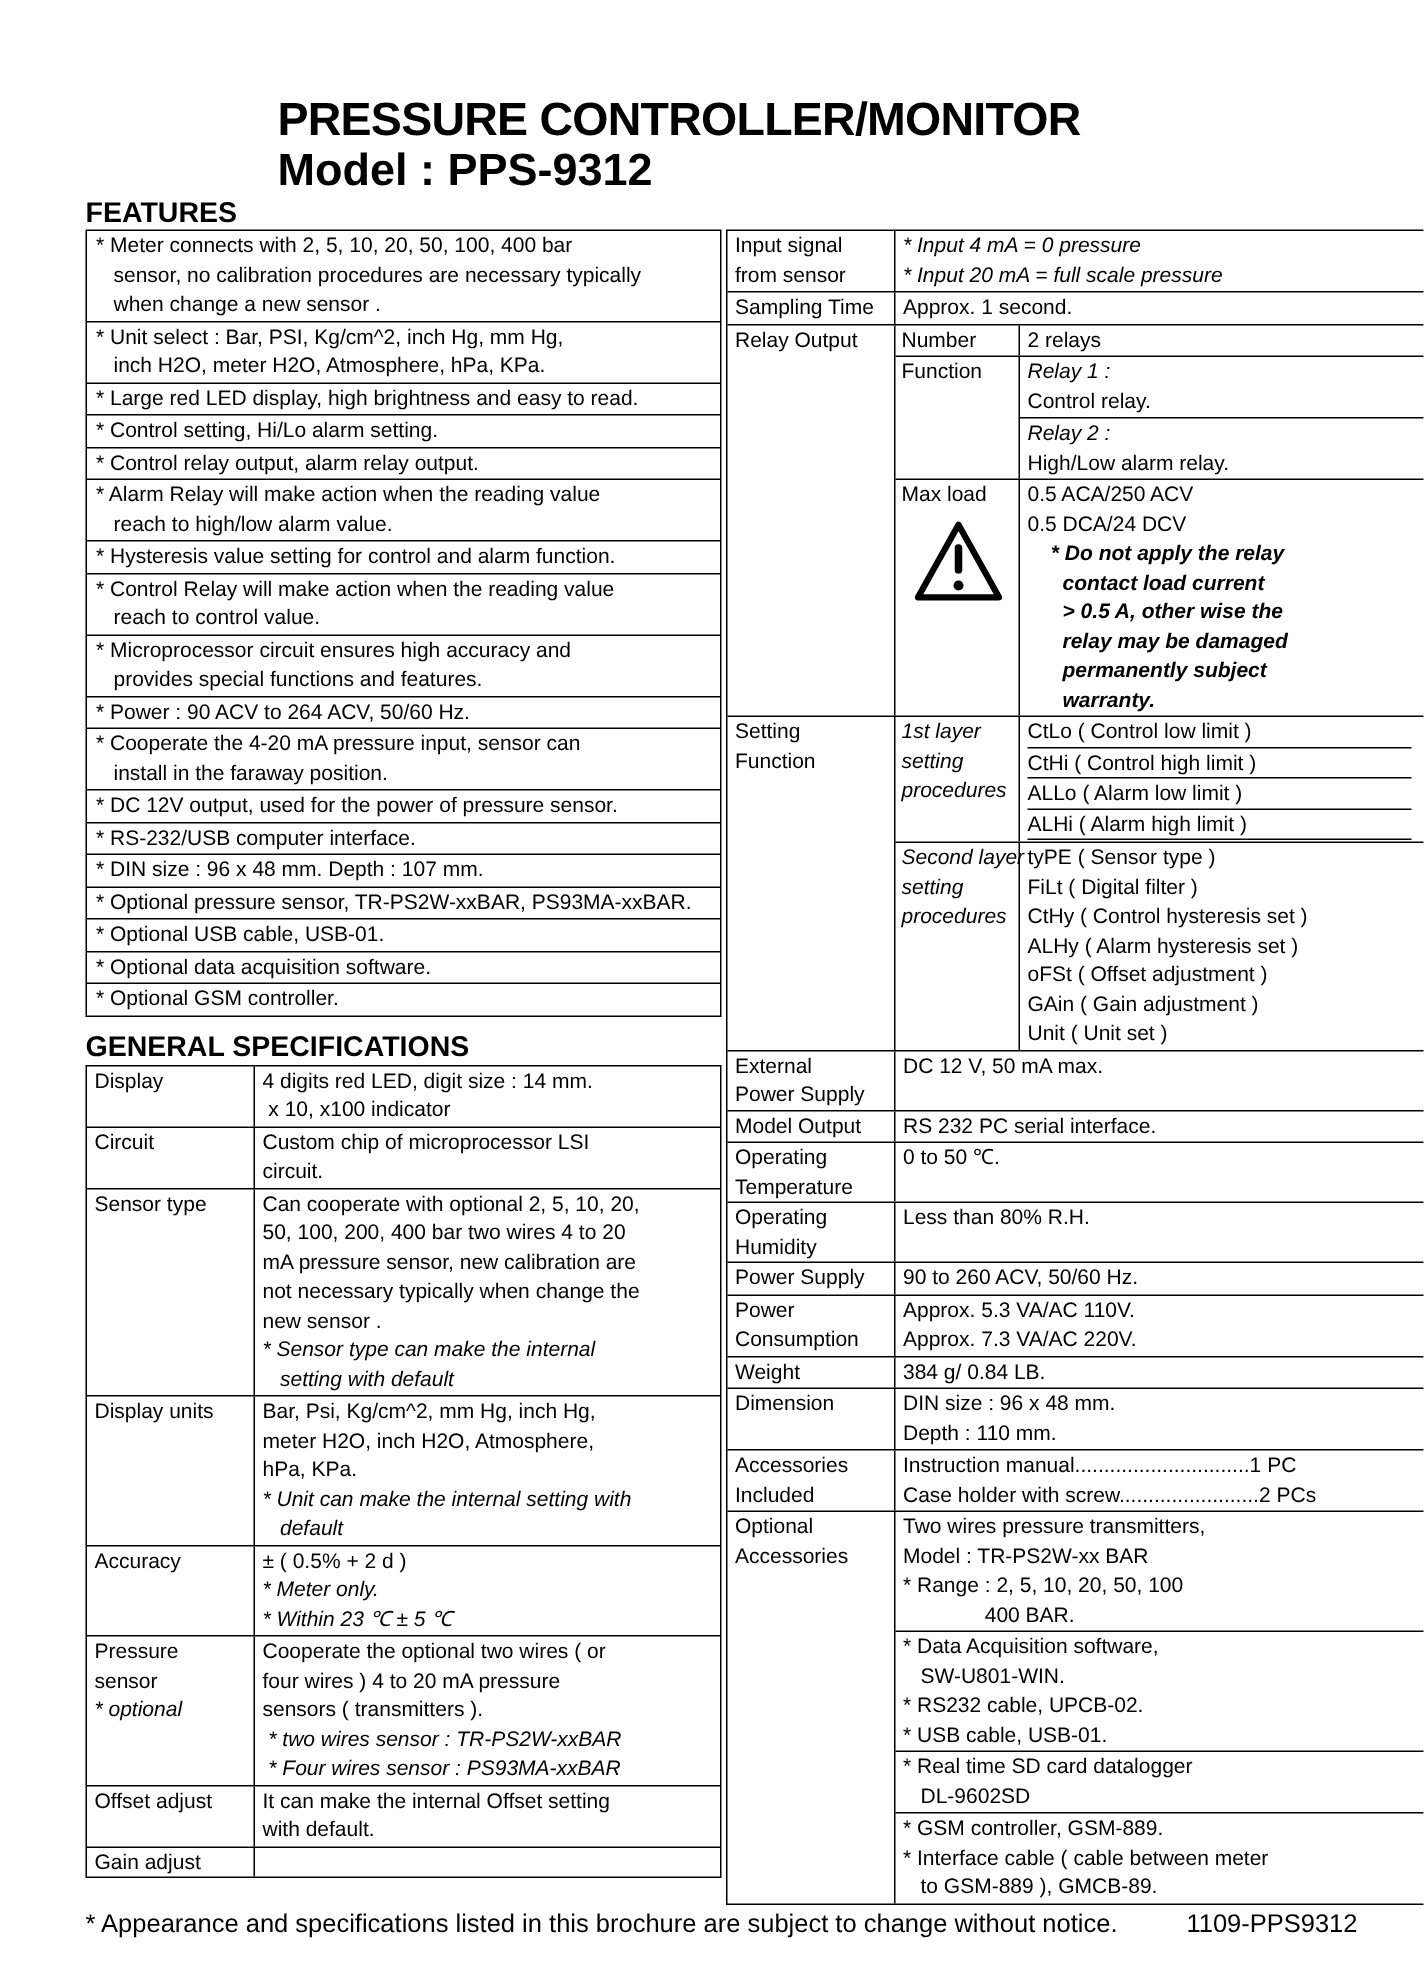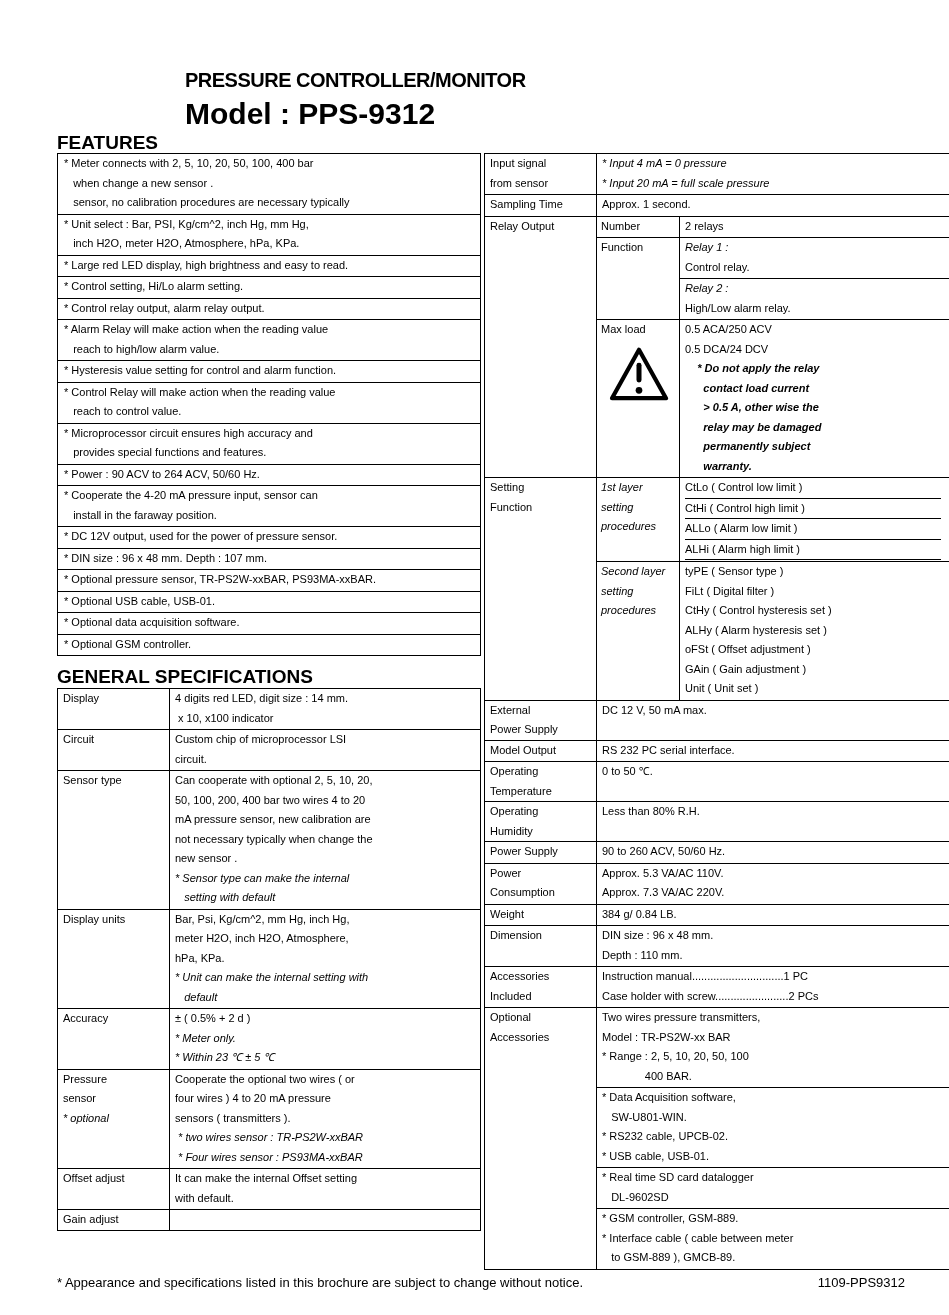--- a/index.html
+++ b/index.html
@@ -1,64 +1,64 @@
 <!DOCTYPE html>
 <html><head>
 <meta charset="utf-8">
 <style>
   html,body{margin:0;padding:0;background:#fff;}
   body{width:949px;height:1315px;overflow:hidden;color:#000;font-family:"Liberation Sans",sans-serif;}
   .page{padding:62px 44px 0 57px;}
-  h1{margin:0 0 0 128px;font-size:20px;line-height:36px;letter-spacing:-.5px;font-weight:bold;}
+  h1{margin:0 0 0 128px;font-size:31px;line-height:36px;letter-spacing:-.5px;font-weight:bold;}
   h2{margin:2px 0 0 128px;font-size:30px;line-height:28px;font-weight:bold;}
   .cols{display:flex;align-items:flex-start;margin-top:6px;}
   .col-left{width:424px;margin-right:3px;flex:0 0 auto;}
   .col-right{width:469px;flex:0 0 auto;padding-top:19px;}
   .sec-head{font-size:19px;line-height:17px;font-weight:bold;margin:0 0 2px 0;}
   .sec-head.gs{margin:12px 0 3px 0;}
-  .tbl{border:1px solid #000;font-size:11px;line-height:19.5px;}
+  .tbl{border:1px solid #000;font-size:14px;line-height:19.5px;}
   .frow{padding:0 4px 1px 6px;}
   .frow + .frow{border-top:1px solid #000;}
   .row{display:flex;align-items:stretch;}
   .row + .row{border-top:1px solid #000;}
   .lbl{width:103px;flex:0 0 auto;padding:0 3px 0 5px;border-right:1px solid #000;}
   .val{flex:1;min-width:0;padding:0 3px 1px 5px;}
   .val.nopad{padding:0;}
   .sub{display:flex;align-items:stretch;}
   .sub + .sub{border-top:1px solid #000;}
   .sublbl{width:76px;flex:0 0 auto;padding:0 2px 0 4px;border-right:1px solid #000;}
   .subval{flex:1;min-width:0;padding:0 3px 1px 5px;}
   .subval.nopad{padding:0;}
   .block{padding:0 3px 1px 5px;}
   .block + .block{border-top:1px solid #000;}
   .ln{white-space:pre-wrap;}
   .sublbl .ln{white-space:pre;}
   .i{font-style:italic;}
   .bi{font-style:italic;font-weight:bold;}
   .u{border-bottom:1px solid #000;width:97%;}
   .icon{display:block;text-align:center;margin:7px 0 6px 0;}
-  footer{display:flex;justify-content:space-between;margin-top:4px;font-size:13px;line-height:17px;width:848px;}
+  footer{display:flex;justify-content:space-between;margin-top:4px;font-size:17px;line-height:17px;width:848px;}
 </style>
 </head>
 <body>
 
 <div class="page">
   <header>
     <h1>PRESSURE CONTROLLER/MONITOR</h1>
     <h2>Model : PPS-9312</h2>
   </header>
 
   <div class="cols">
     <div class="col-left">
       <div class="sec-head">FEATURES</div>
       <div class="tbl" id="features-tbl">
           <div class="frow">
             <div class="ln">* Meter connects with 2, 5, 10, 20, 50, 100, 400 bar</div>
+            <div class="ln">   sensor, no calibration procedures are necessary typically</div>
             <div class="ln">   when change a new sensor .</div>
-            <div class="ln">   sensor, no calibration procedures are necessary typically</div>
           </div>
           <div class="frow">
             <div class="ln">* Unit select : Bar, PSI, Kg/cm^2, inch Hg, mm Hg,</div>
             <div class="ln">   inch H2O, meter H2O, Atmosphere, hPa, KPa.</div>
           </div>
           <div class="frow">
             <div class="ln">* Large red LED display, high brightness and easy to read.</div>
           </div>
           <div class="frow">
             <div class="ln">* Control setting, Hi/Lo alarm setting.</div>
@@ -83,20 +83,23 @@
           </div>
           <div class="frow">
             <div class="ln">* Power : 90 ACV to 264 ACV, 50/60 Hz.</div>
           </div>
           <div class="frow">
             <div class="ln">* Cooperate the 4-20 mA pressure input, sensor can</div>
             <div class="ln">   install in the faraway position.</div>
           </div>
           <div class="frow">
             <div class="ln">* DC 12V output, used for the power of pressure sensor.</div>
+          </div>
+          <div class="frow">
+            <div class="ln">* RS-232/USB computer interface.</div>
           </div>
           <div class="frow">
             <div class="ln">* DIN size : 96 x 48 mm. Depth : 107 mm.</div>
           </div>
           <div class="frow">
             <div class="ln">* Optional pressure sensor, TR-PS2W-xxBAR, PS93MA-xxBAR.</div>
           </div>
           <div class="frow">
             <div class="ln">* Optional USB cable, USB-01.</div>
           </div>

